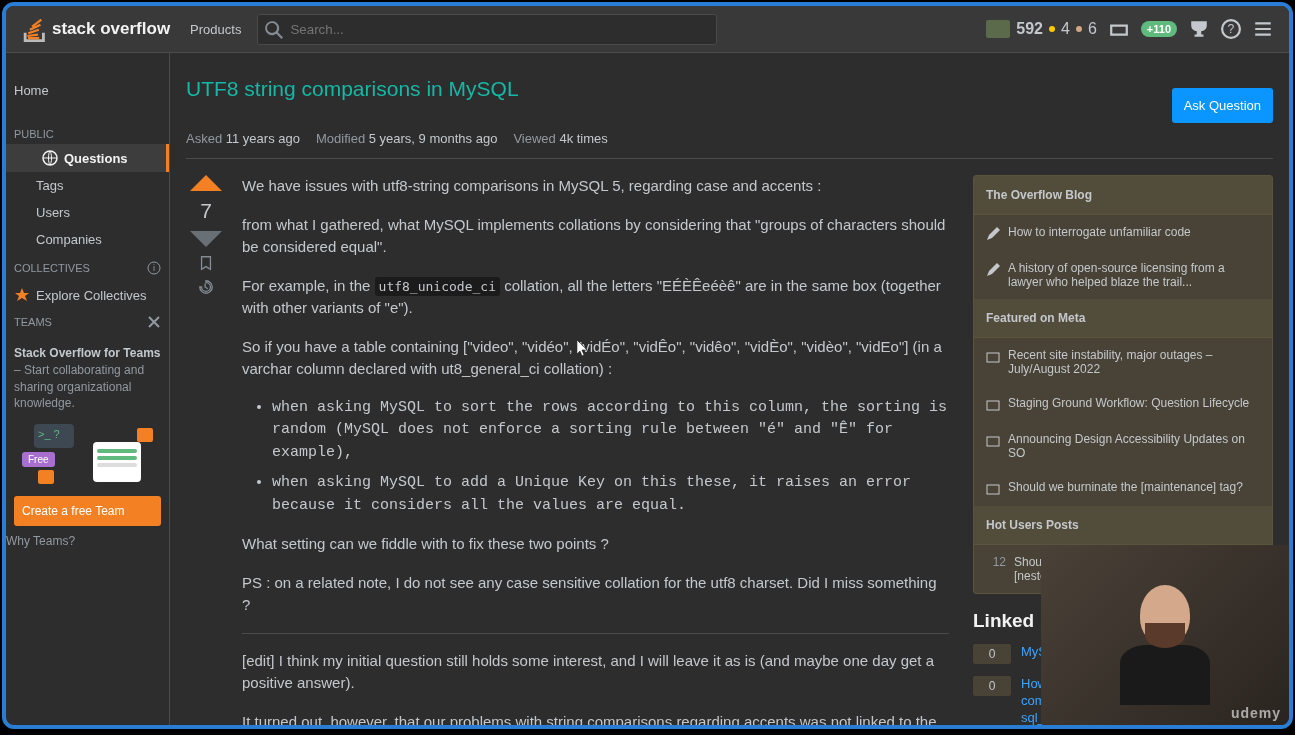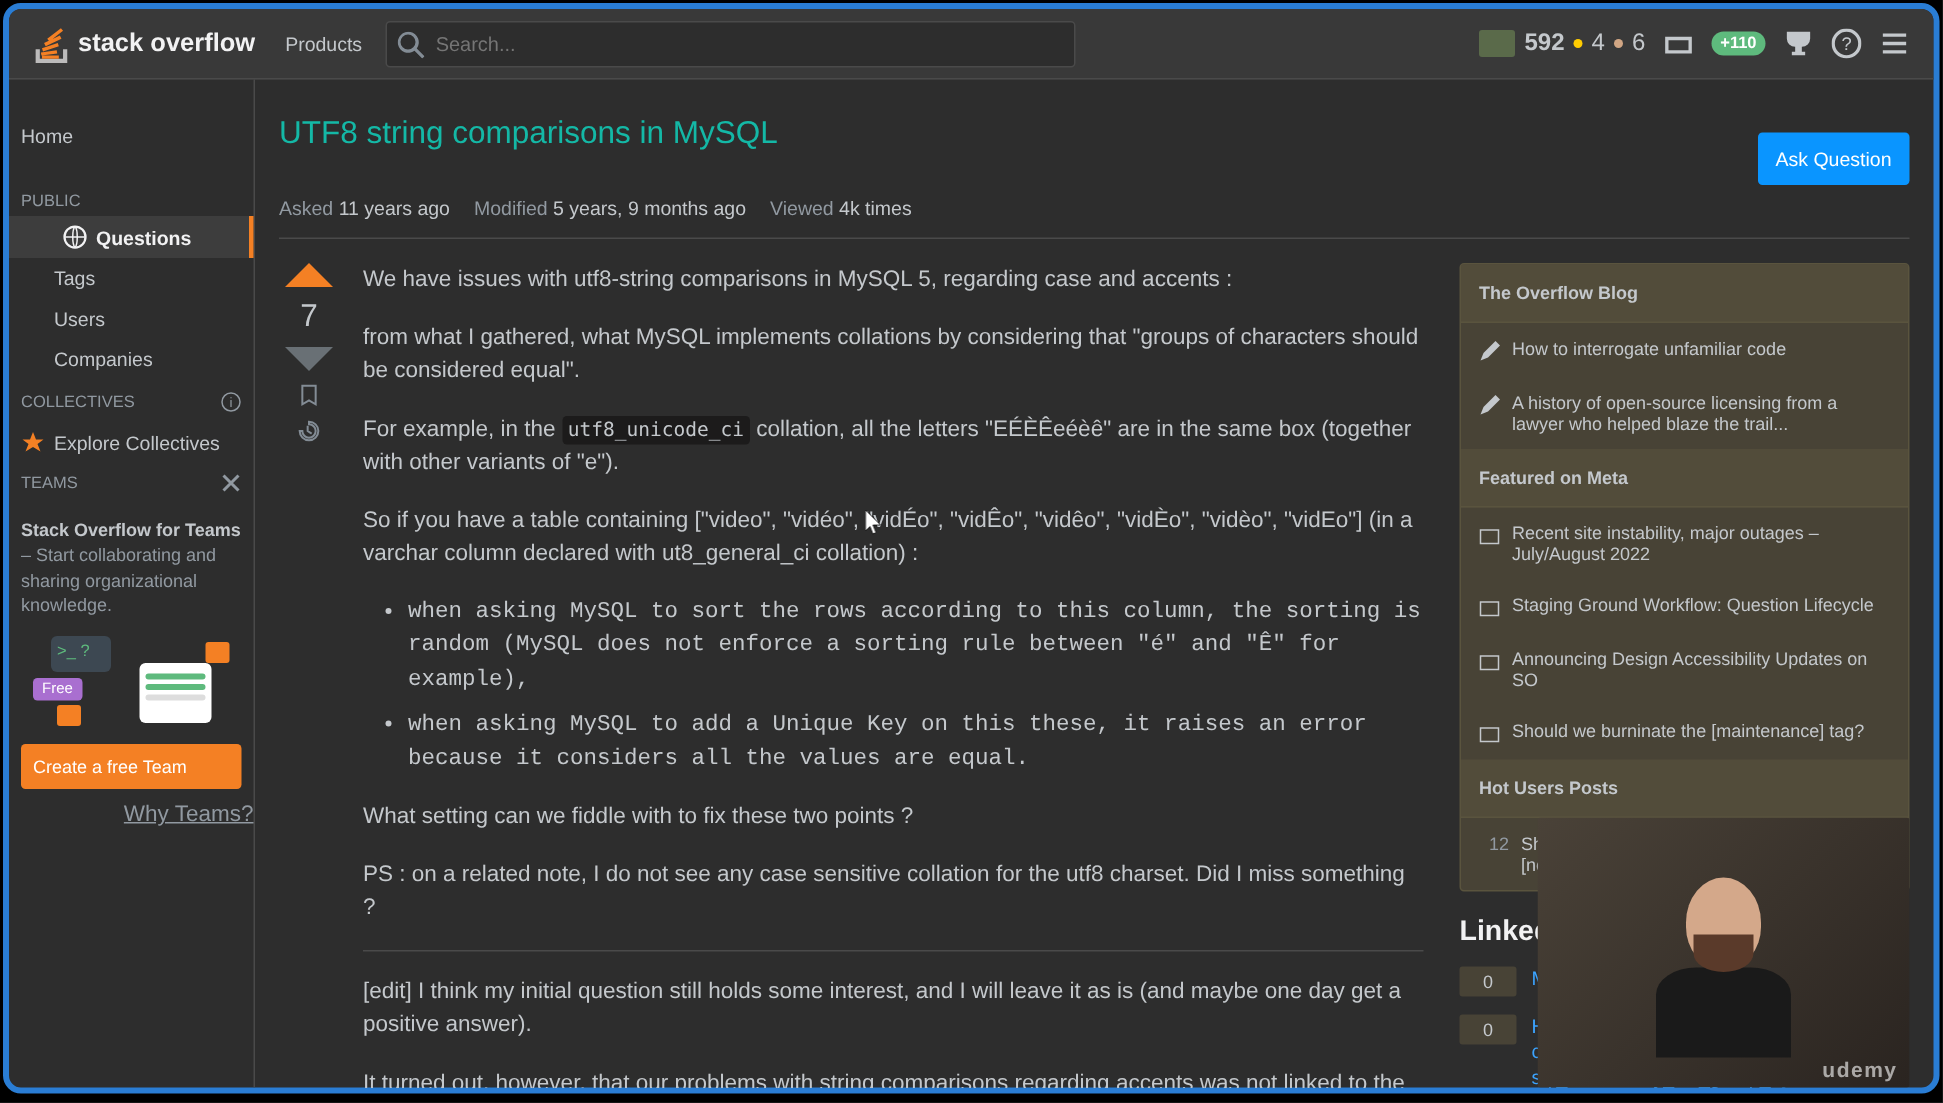--- a/index.html
+++ b/index.html
@@ -27,21 +27,21 @@
 .nav-item.active { background: #3d3d3d; border-right: 3px solid #f48024; font-weight: bold; color: #f2f2f3; padding-left: 36px; }
 .nav-item.indent { padding-left: 30px; }
 .nav-with-icon { display: flex; align-items: center; gap: 6px; padding-left: 8px; }
 .collectives-row { display: flex; justify-content: space-between; align-items: center; padding: 8px; }
 .explore-coll { display: flex; align-items: center; gap: 6px; padding: 4px 8px; color: #c4c8cc; cursor: pointer; }
 .teams-row { display: flex; justify-content: space-between; align-items: center; padding: 8px; }
 .teams-box { margin: 8px; font-size: 12px; color: #9199a1; line-height: 1.4; }
 .teams-box strong { color: #c4c8cc; }
 .teams-img { margin: 12px 8px; height: 60px; position: relative; }
 .teams-btn { background: #f48024; color: #fff; text-align: left; padding: 8px; margin: 8px; border-radius: 3px; font-size: 12px; cursor: pointer; }
-.why-teams { text-align: right; font-size: 15px; color: #9199a1; cursor: pointer; text-decoration: underline; }
+.why-teams { text-align: left; font-size: 12px; color: #9199a1; cursor: pointer; }
 .content { flex: 1; padding: 24px 16px 0 16px; overflow-y: auto; }
 .q-header { display: flex; justify-content: space-between; align-items: flex-start; margin-bottom: 8px; }
 .q-title { font-size: 21px; color: #14b8a6; font-weight: 400; }
 .ask-btn { background: #0a95ff; color: #fff; padding: 10px 12px; border-radius: 3px; font-size: 13px; cursor: pointer; white-space: nowrap; margin-top: 11px; }
 .q-stats { display: flex; gap: 16px; font-size: 13px; color: #9199a1; padding-bottom: 12px; border-bottom: 1px solid #4a4a4a; margin-bottom: 16px; }
 .q-stats span.val { color: #c4c8cc; }
 .post-layout { display: flex; gap: 16px; }
 .vote-col { width: 40px; display: flex; flex-direction: column; align-items: center; gap: 8px; flex-shrink: 0; }
 .vote-arrow { width: 0; height: 0; border-left: 16px solid transparent; border-right: 16px solid transparent; cursor: pointer; }
 .vote-up { border-bottom: 16px solid #f48024; }
@@ -57,21 +57,21 @@
 .right-col { width: 300px; flex-shrink: 0; margin-left: 24px; }
 .side-box { background: #484336; border: 1px solid #5a543e; border-radius: 3px; margin-bottom: 16px; font-size: 12px; }
 .side-header { background: #524c3a; padding: 12px; font-weight: bold; color: #c4c8cc; border-bottom: 1px solid #5a543e; }
 .side-item { display: flex; gap: 8px; padding: 10px 12px; color: #c4c8cc; cursor: pointer; }
 .side-item svg { width: 14px; height: 14px; flex-shrink: 0; fill: #c4c8cc; margin-top: 2px; }
 .side-h2 { font-size: 19px; color: #f2f2f3; margin: 16px 0 12px 0; }
 .linked-item { display: flex; gap: 10px; margin-bottom: 12px; font-size: 13px; }
 .link-score { background: #484336; color: #c4c8cc; min-width: 38px; text-align: center; padding: 3px 0; border-radius: 2px; font-size: 12px; flex-shrink: 0; height: 20px; }
 .link-text { color: #3ca4ff; cursor: pointer; line-height: 1.3; }
 .meta-num { color: #9199a1; min-width: 20px; text-align: right; }
-.webcam { position: absolute; bottom: 0; right: 16px; width: 248px; height: 180px; background: linear-gradient(135deg, #4a4238 0%, #2a2420 100%); border-radius: 2px; display: flex; align-items: center; justify-content: center; }
+.webcam { position: absolute; bottom: 0; right: 0; width: 248px; height: 180px; background: linear-gradient(135deg, #4a4238 0%, #2a2420 100%); border-radius: 2px; display: flex; align-items: center; justify-content: center; }
 .person { width: 90px; height: 120px; position: relative; }
 .person .head { width: 50px; height: 60px; background: #d4a88a; border-radius: 50% 50% 45% 45%; position: absolute; top: 10px; left: 20px; }
 .person .beard { width: 40px; height: 25px; background: #5a3a2a; border-radius: 0 0 50% 50%; position: absolute; top: 48px; left: 25px; }
 .person .body { width: 90px; height: 60px; background: #1a1a1a; border-radius: 30% 30% 0 0; position: absolute; top: 70px; left: 0; }
 .watermark { position: absolute; bottom: 4px; right: 8px; color: rgba(255,255,255,0.6); font-size: 14px; font-weight: bold; letter-spacing: 1px; }
 .cursor { position: absolute; width: 12px; height: 18px; pointer-events: none; }
 .content-inner { display: flex; }
 .main-col { flex: 1; min-width: 0; }
 </style>
 </head>

